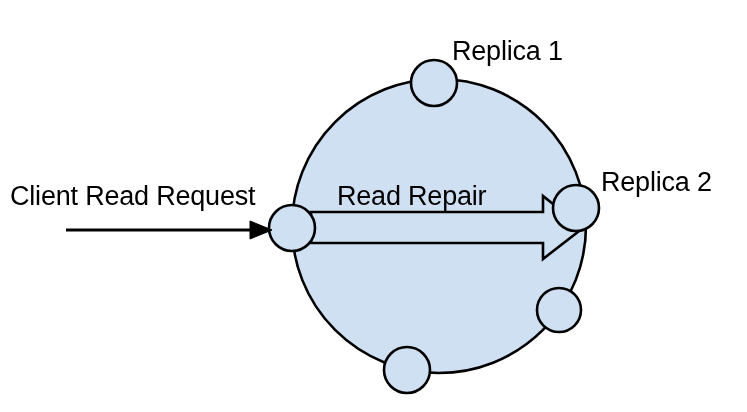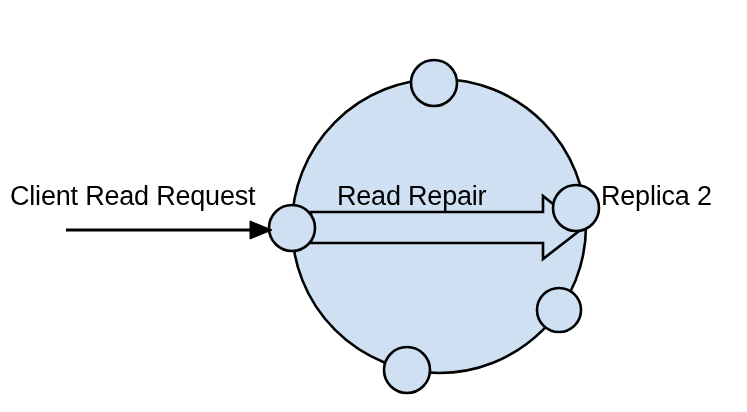--- a/index.html
+++ b/index.html
@@ -29,21 +29,21 @@
     font-family: "Liberation Sans", sans-serif;
     font-size: 27px;
     line-height: 1;
     color: #000000;
     white-space: nowrap;
     letter-spacing: -0.2px;
   }
   #label-client-read-request { left: 10px; top: 183px; }
   #label-read-repair        { left: 337px; top: 183px; }
   #label-replica-1          { left: 452px; top: 38px; }
-  #label-replica-2          { left: 601px; top: 183px; }
+  #label-replica-2          { left: 601px; top: 169px; }
   #label-replica-3          { left: 588px; top: 298px; }
 </style>
 </head>
 <body>
 
 <div id="canvas">
 
   <svg id="diagram-svg" viewBox="0 0 747 412">
 
     <circle cx="439" cy="226" r="147" fill="#cfe0f3" stroke="#000000" stroke-width="2.6"></circle>
@@ -60,17 +60,18 @@
       <line x1="66" y1="230" x2="262" y2="230" stroke="#000000" stroke-width="3"></line>
       <path d="M 272 230 L 250 221 L 250 239 Z" fill="#000000" stroke="#000000" stroke-width="1"></path>
     </g>
 
   </svg>
 
   <div class="lbl" id="label-client-read-request">Client Read Request</div>
 
   <div class="lbl" id="label-read-repair">Read Repair</div>
 
+  <div class="lbl" id="label-replica-1">Replica 1</div>
 
   <div class="lbl" id="label-replica-2">Replica 2</div>
 
 
 </div>
 
 </body></html>

